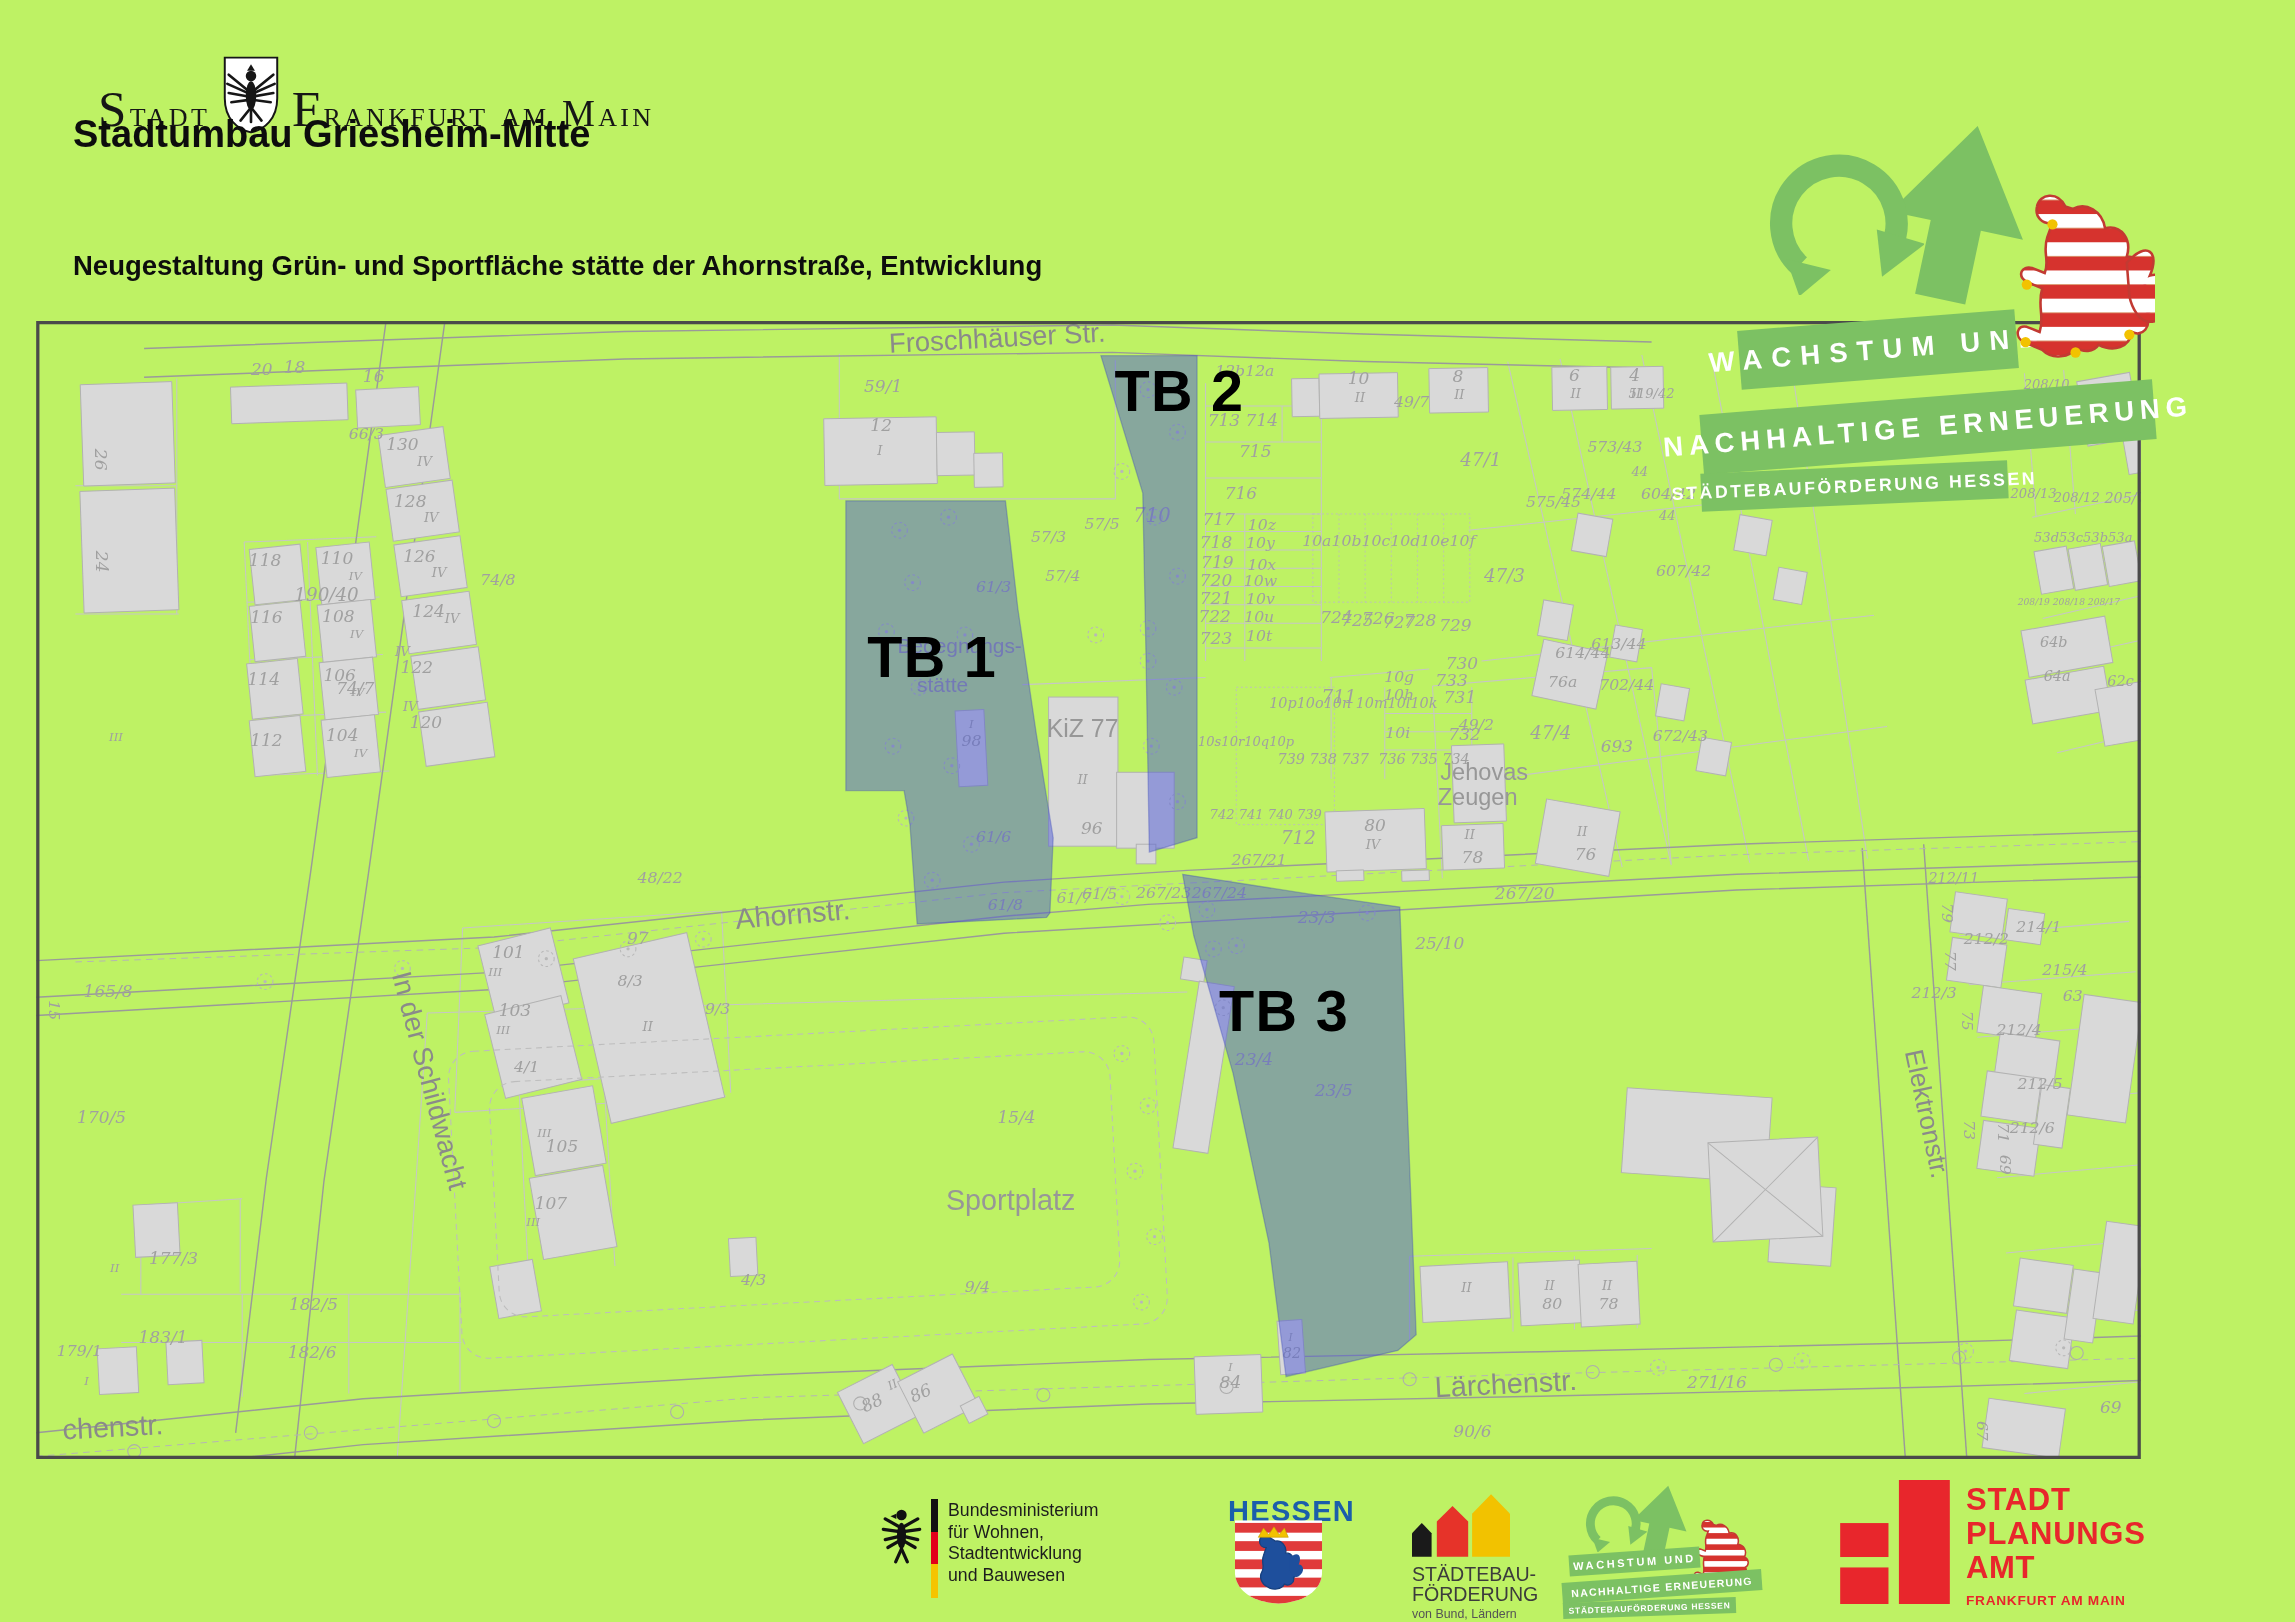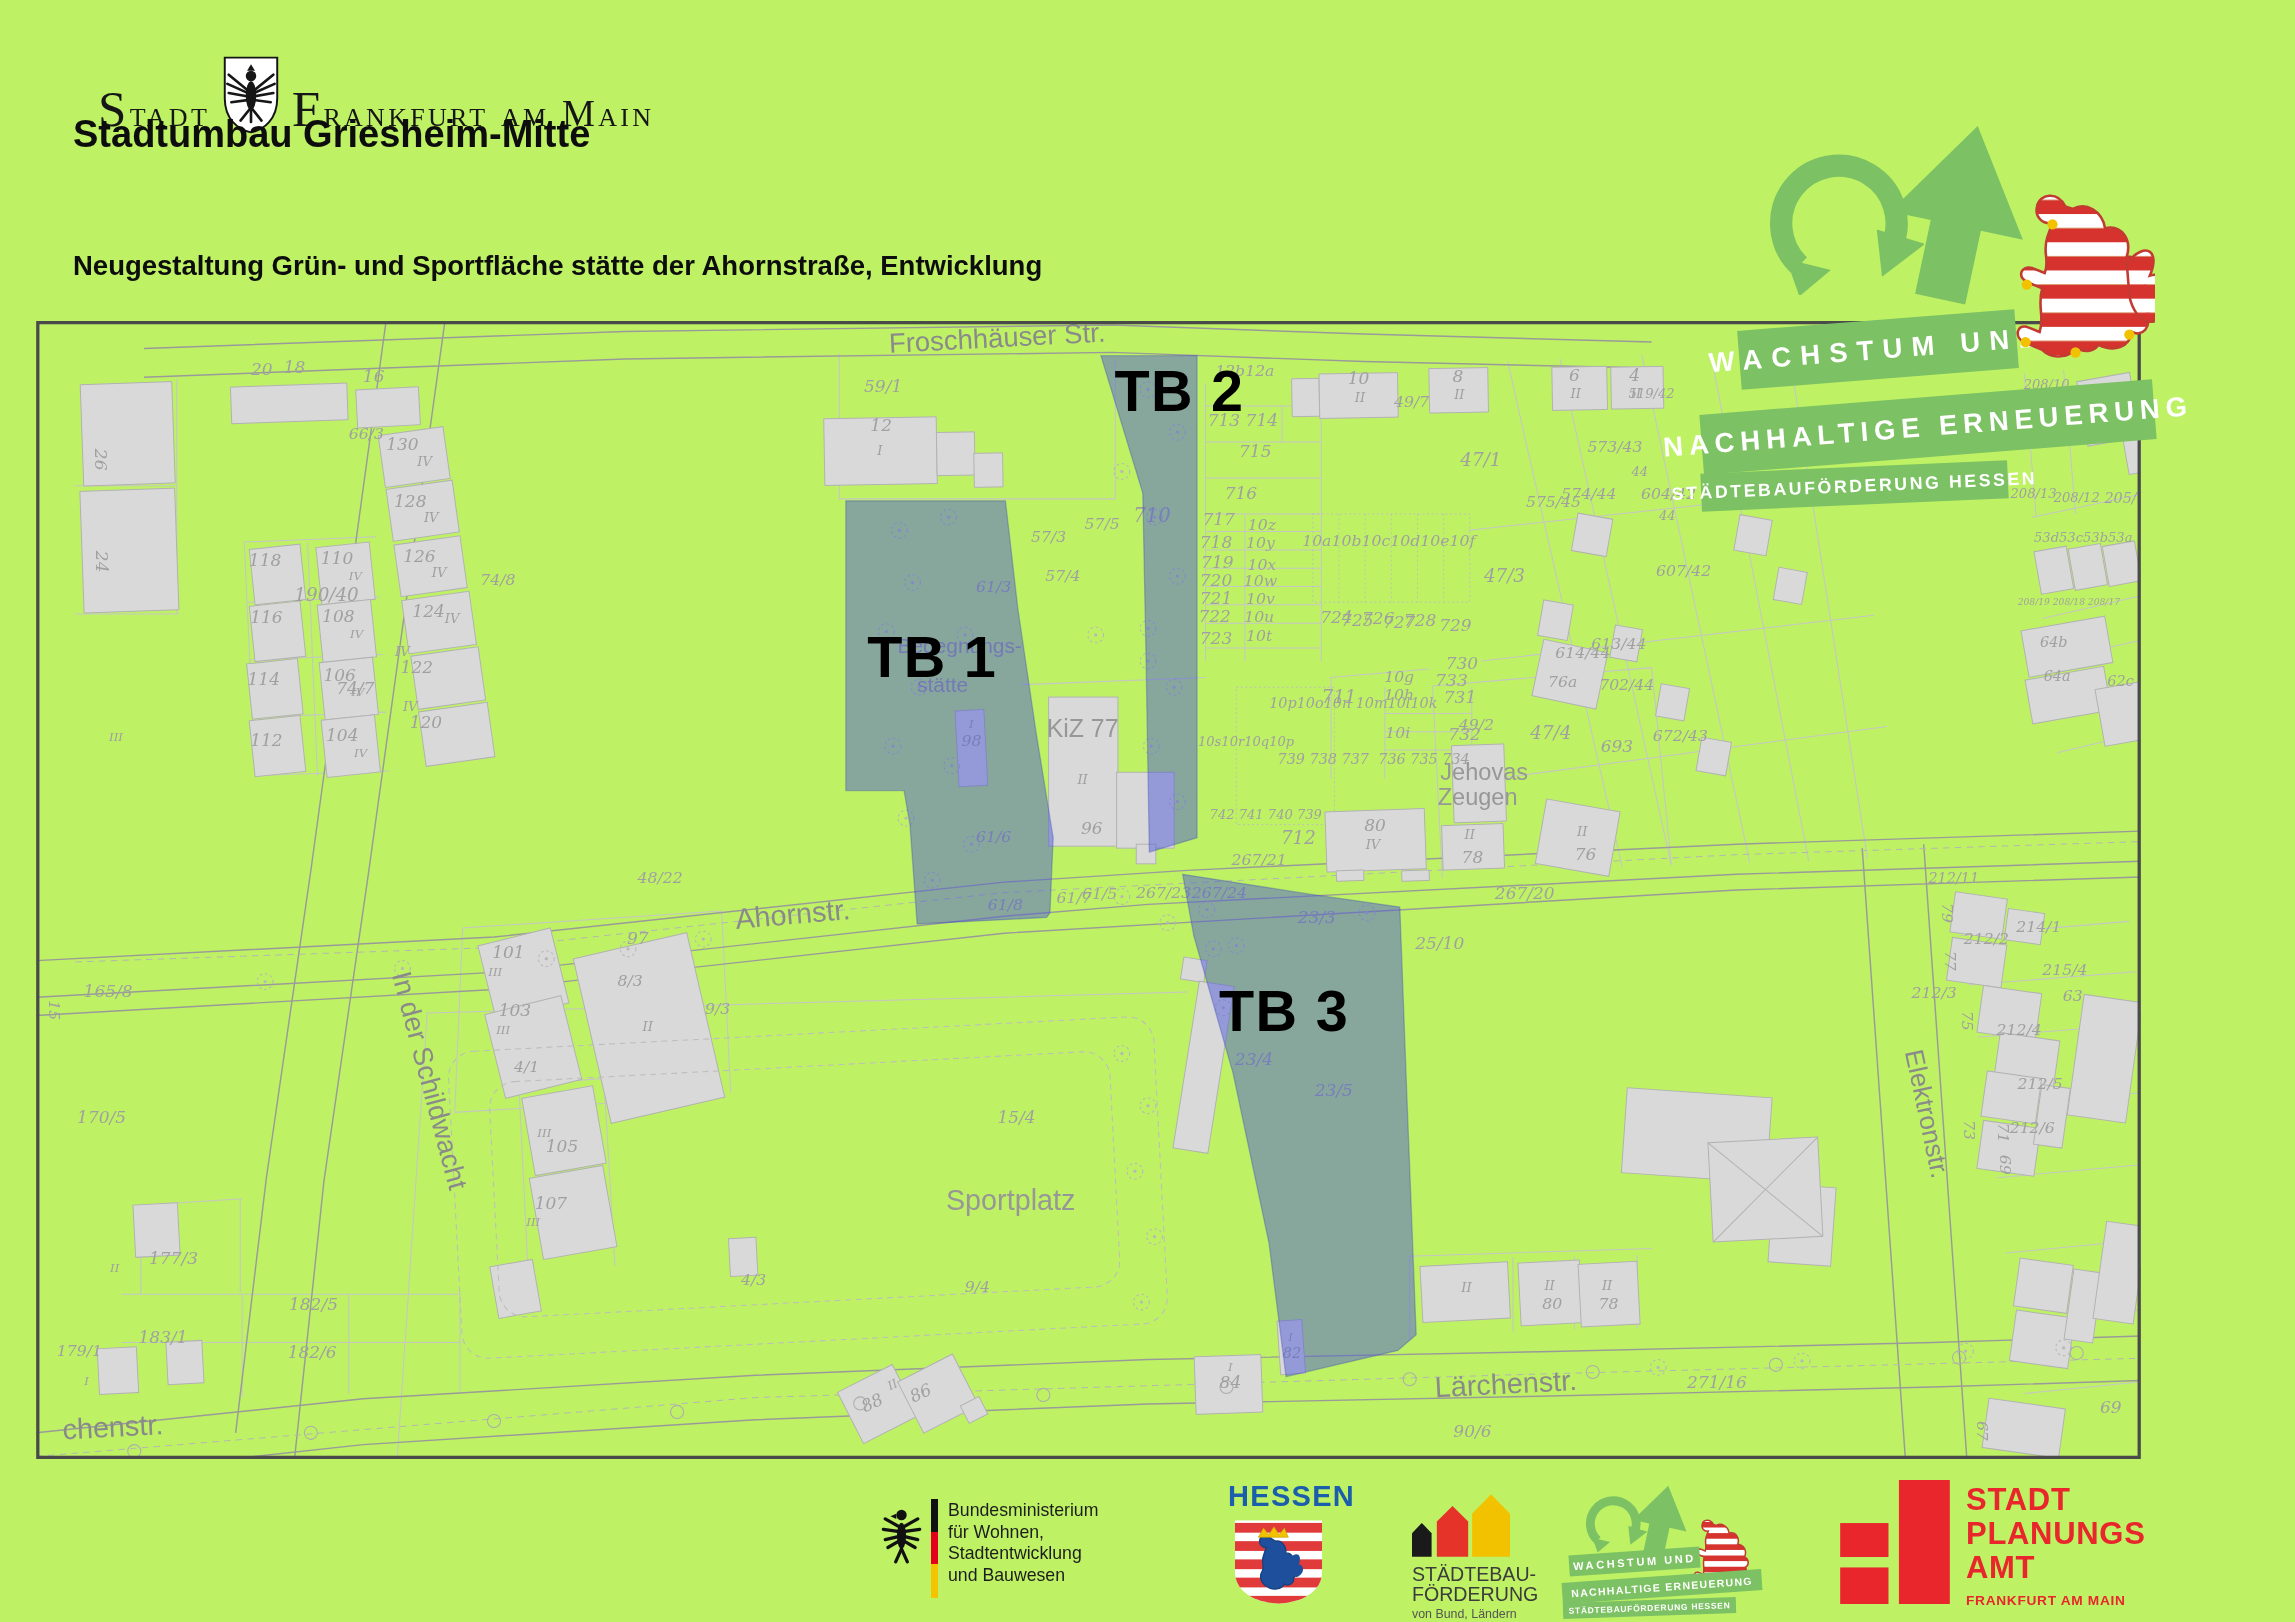--- a/index.html
+++ b/index.html
@@ -15,21 +15,21 @@
   .project{position:absolute;left:73px;top:113px;font-size:38px;font-weight:bold;color:#0d0d0d;}
   .maintitle{position:absolute;left:72px;top:156px;font-size:55px;font-weight:bold;color:#0d0d0d;}
   .subtitle{position:absolute;left:73px;font-size:27.5px;font-weight:bold;color:#0d0d0d;}
   
   .banner{position:absolute;display:flex;align-items:center;justify-content:center;
           color:#fff;font-weight:bold;white-space:nowrap;}
   
   .mapwrap{position:absolute;left:36px;top:321px;width:2105px;height:1138px;z-index:10;}
   
   .ftext{position:absolute;color:#1d1d1d;font-size:17.7px;line-height:21.6px;}
-  .hessenword{position:absolute;color:#1b5eab;font-weight:bold;font-size:29px;letter-spacing:1.3px;}
+  .hessenword{position:absolute;color:#1b5eab;font-weight:bold;font-size:29px;letter-spacing:1.3px;margin-top:15px;}
   .stbftitle{position:absolute;font-weight:normal;font-size:19.6px;color:#3c3c3c;line-height:19.6px;}
   .stbfsub{position:absolute;font-size:12.4px;color:#555;line-height:15px;}
   .spatext{position:absolute;color:#e8262c;font-weight:bold;font-size:31px;line-height:34px;letter-spacing:0.7px;}
   .spasub{position:absolute;color:#e8262c;font-weight:bold;font-size:13.7px;letter-spacing:0.7px;}
 </style>
 </head>
 <body>
 
 <div class="page">
 

